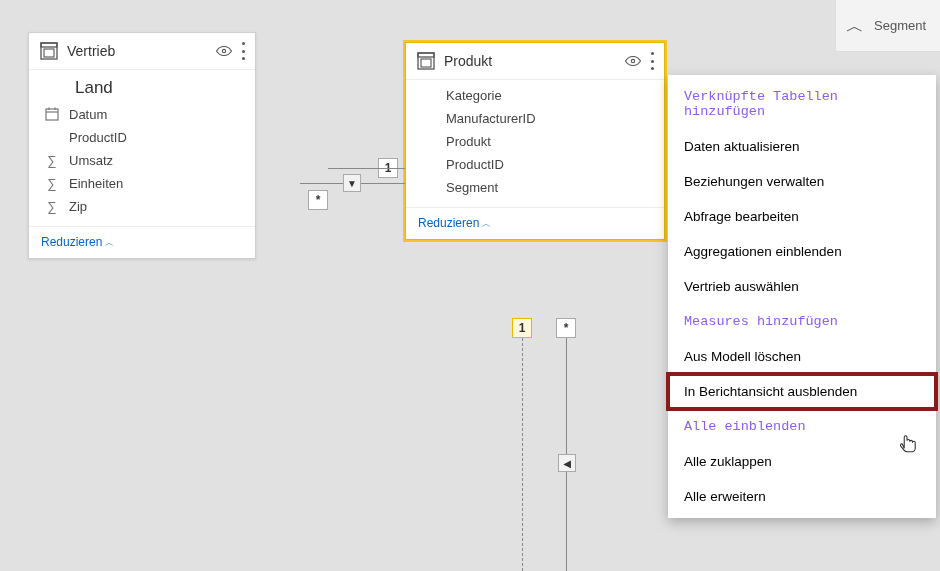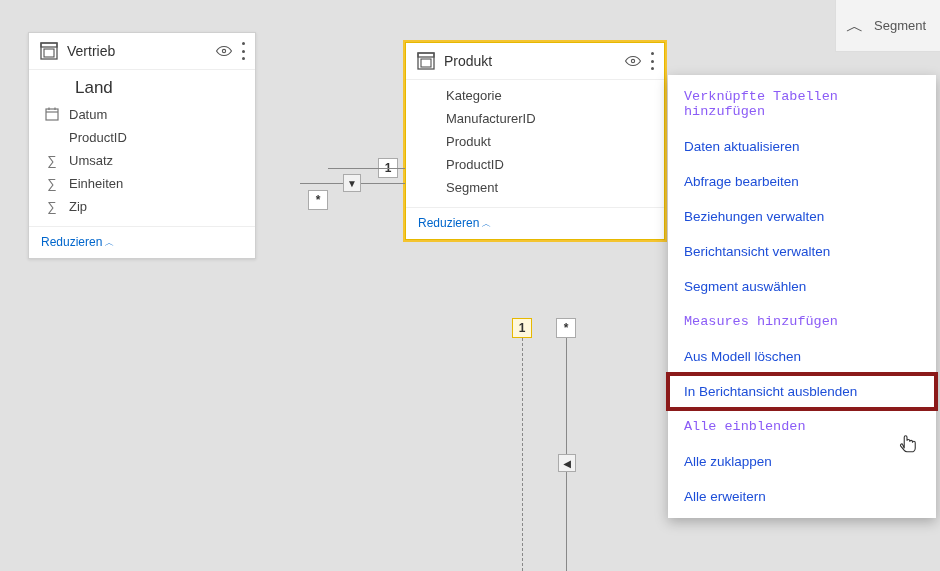--- a/index.html
+++ b/index.html
@@ -106,21 +106,21 @@
     background:#fff;
     box-shadow: 0 4px 12px rgba(0,0,0,.25);
     width: 268px;
     top: 75px;
     left: 668px;
     padding: 4px 0;
   }
   .ctx-item {
     padding: 10px 16px;
     font-size: 13.5px;
-    color:#1d4ed8;
+    color:#000000;
     cursor:pointer;
     position:relative;
   }
   .ctx-item.disabled { color:#8b5cf6; cursor:default;font-family:Liberation Mono, monospace; }
   .ctx-item.highlight { outline: 4px solid #8b1a1a; outline-offset:-2px; }
   .cursor-hand {
     position:absolute;
     left: 896px; top: 428px;
     width: 22px; height:26px;
     pointer-events:none;
@@ -253,24 +253,24 @@
   <div class="arrow-box" style="left:558px; top:454px;">◀</div>
 
   <div class="pane-header">
     <span class="chev">︿</span>
     <span>Segment</span>
   </div>
 
   <div class="ctx-menu">
     <div class="ctx-item disabled">Verknüpfte Tabellen hinzufügen</div>
     <div class="ctx-item">Daten aktualisieren</div>
+    <div class="ctx-item">Beziehungen verwalten</div>
     <div class="ctx-item">Abfrage bearbeiten</div>
-    <div class="ctx-item">Beziehungen verwalten</div>
-    <div class="ctx-item">Berichtansicht verwalten</div>
-    <div class="ctx-item">Segment auswählen</div>
+    <div class="ctx-item">Aggregationen einblenden</div>
+    <div class="ctx-item">Vertrieb auswählen</div>
     <div class="ctx-item disabled">Measures hinzufügen</div>
     <div class="ctx-item">Aus Modell löschen</div>
     <div class="ctx-item highlight">In Berichtansicht ausblenden</div>
     <div class="ctx-item disabled">Alle einblenden</div>
     <div class="ctx-item">Alle zuklappen</div>
     <div class="ctx-item">Alle erweitern</div>
   </div>
 
   <div class="cursor-hand">
     <svg viewBox="0 0 24 28">

